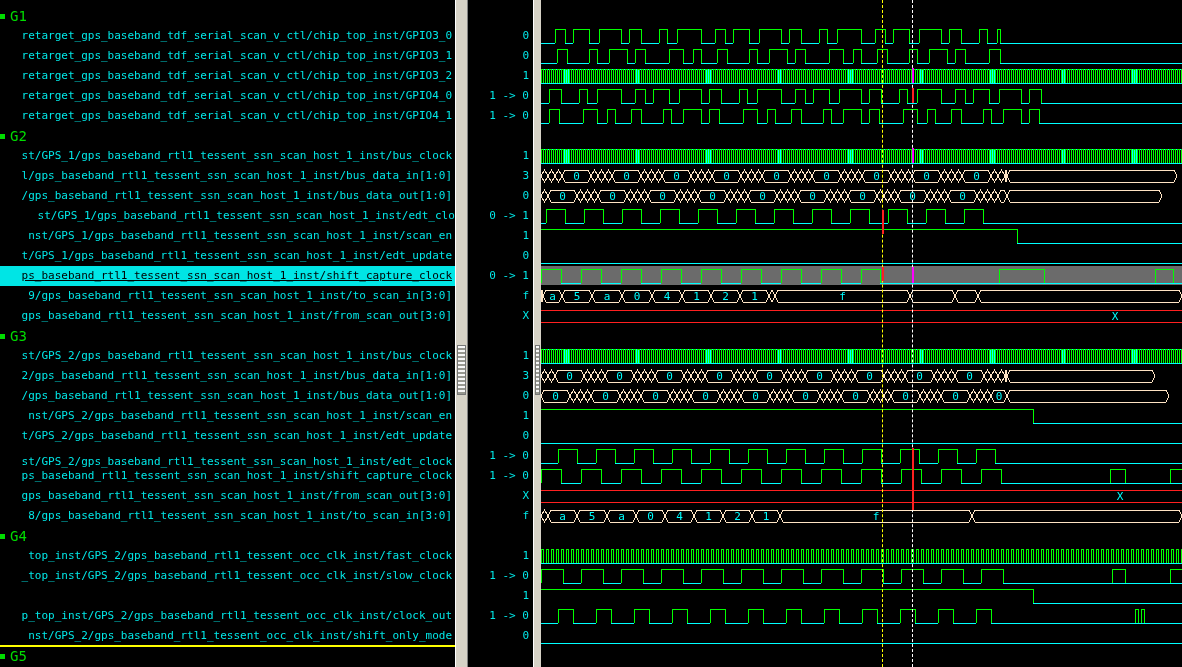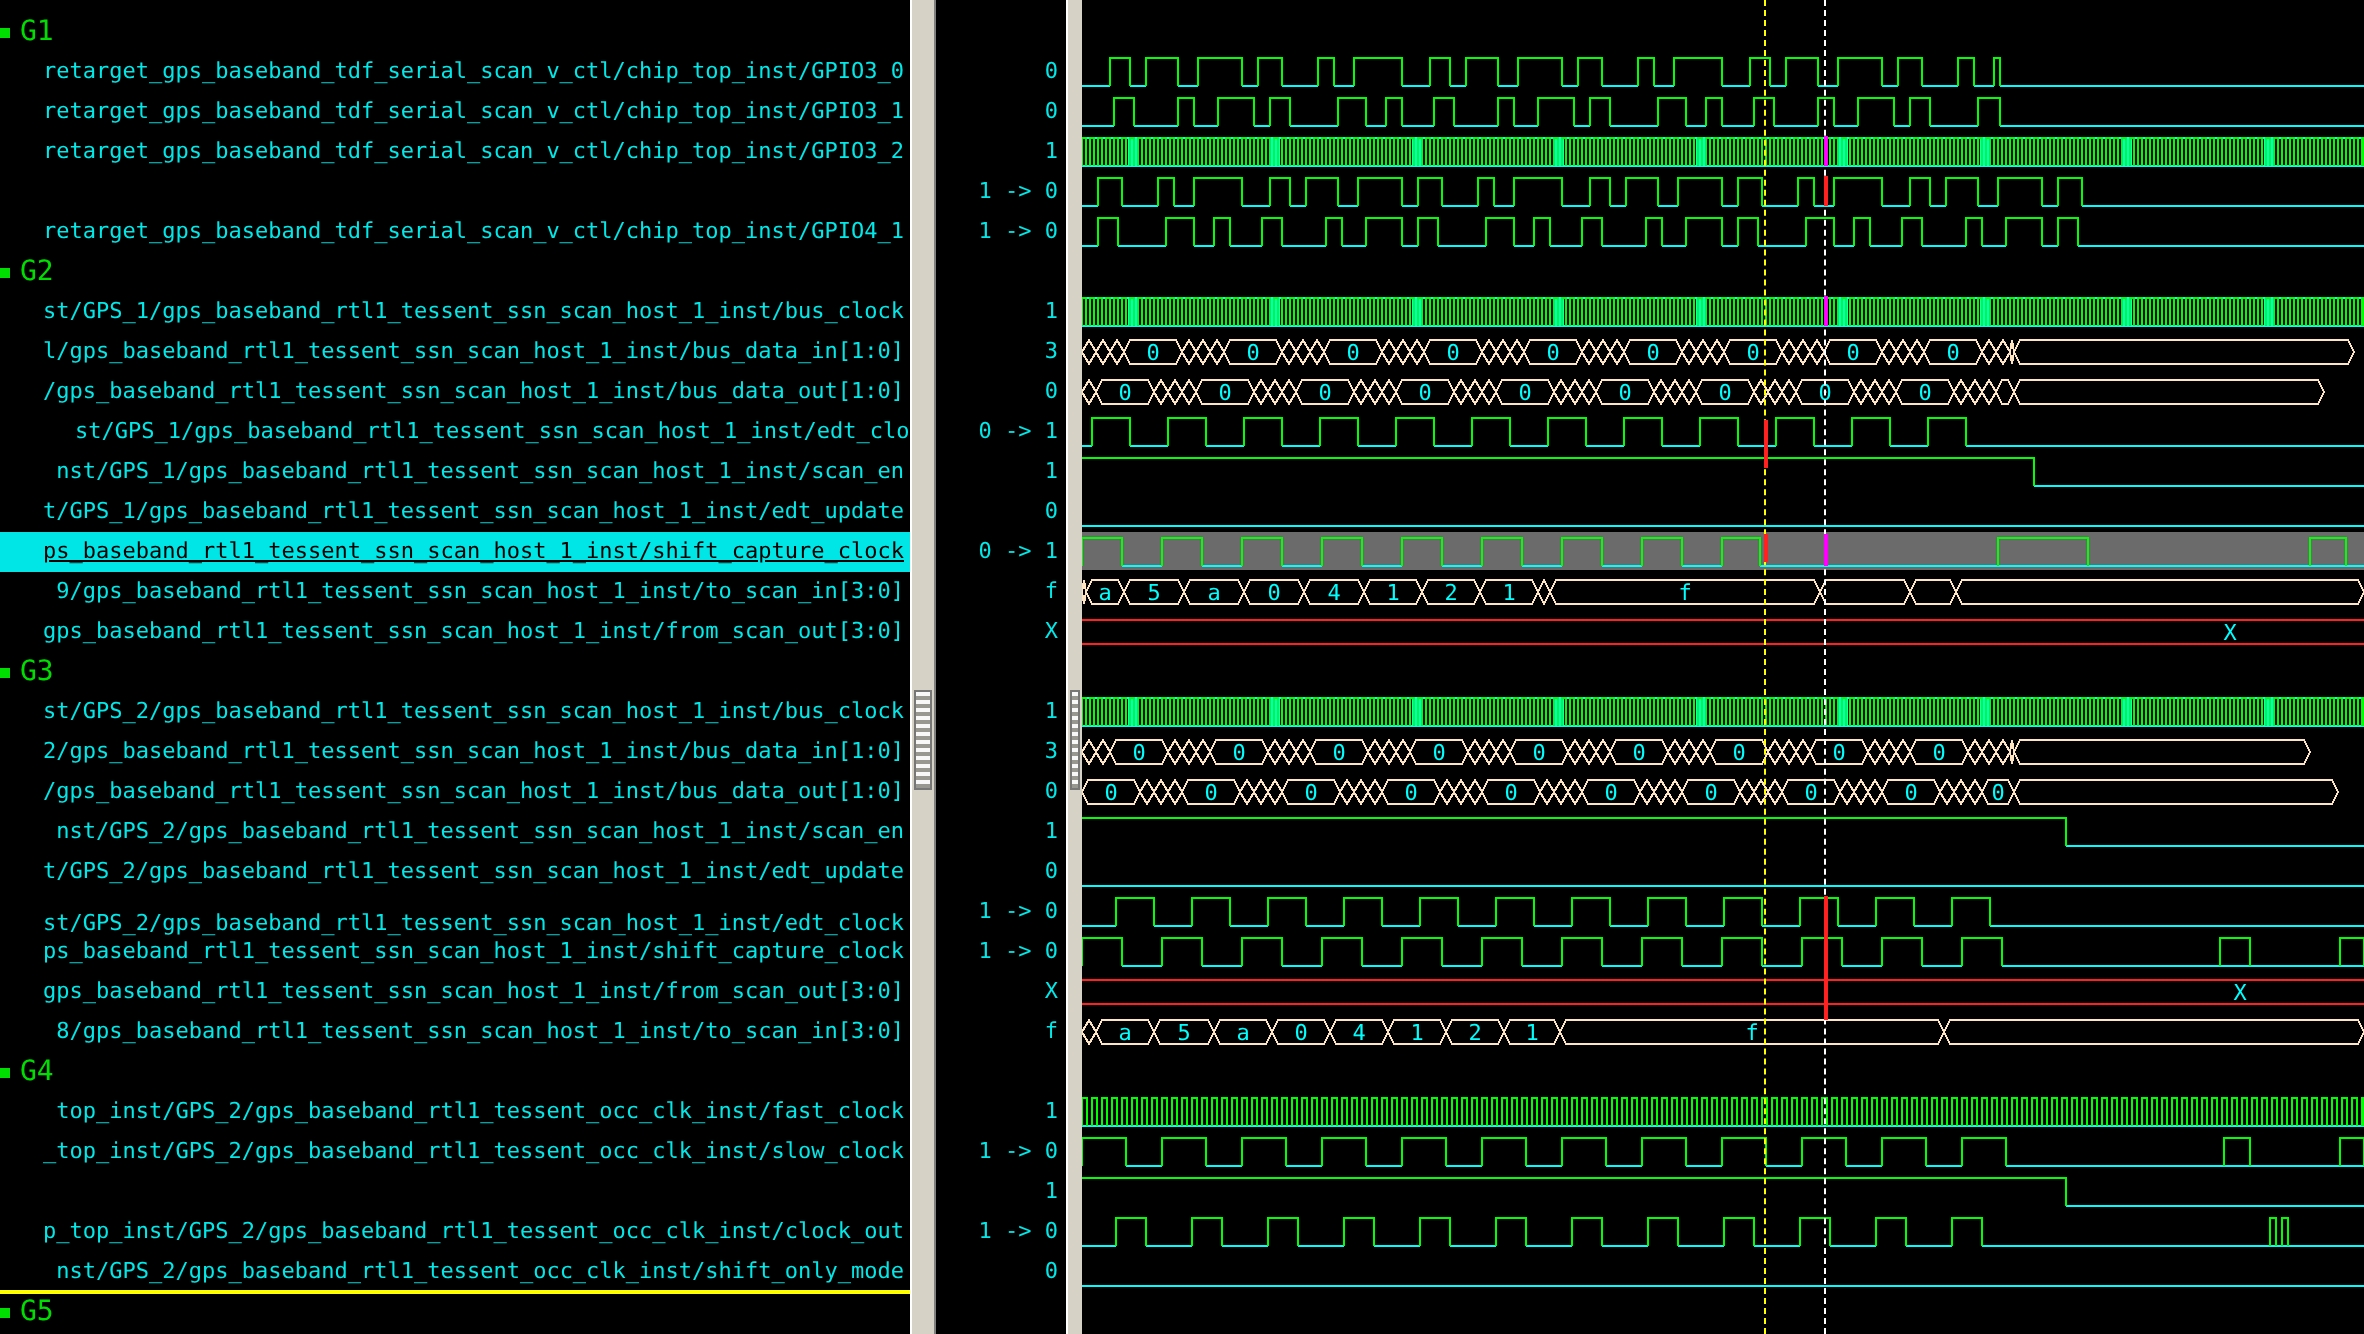--- a/index.html
+++ b/index.html
@@ -43,20 +43,23 @@
     </div>
     <div class="row name-row" style="top: 26px;">
       <span class="name-text">retarget_gps_baseband_tdf_serial_scan_v_ctl/chip_top_inst/GPIO3_0</span>
     </div>
     <div class="row name-row" style="top: 46px;">
       <span class="name-text">retarget_gps_baseband_tdf_serial_scan_v_ctl/chip_top_inst/GPIO3_1</span>
     </div>
     <div class="row name-row" style="top: 66px;">
       <span class="name-text">retarget_gps_baseband_tdf_serial_scan_v_ctl/chip_top_inst/GPIO3_2</span>
     </div>
+    <div class="row name-row" style="top: 86px;">
+      <span class="name-text">retarget_gps_baseband_tdf_serial_scan_v_ctl/chip_top_inst/GPIO4_0</span>
+    </div>
     <div class="row name-row" style="top: 106px;">
       <span class="name-text">retarget_gps_baseband_tdf_serial_scan_v_ctl/chip_top_inst/GPIO4_1</span>
     </div>
     <div class="row name-row" style="top: 126px;">
       <span class="group-mark"></span>
       <span class="group-text">G2</span>
     </div>
     <div class="row name-row" style="top: 146px;">
       <span class="name-text">st/GPS_1/gps_baseband_rtl1_tessent_ssn_scan_host_1_inst/bus_clock</span>
     </div>

